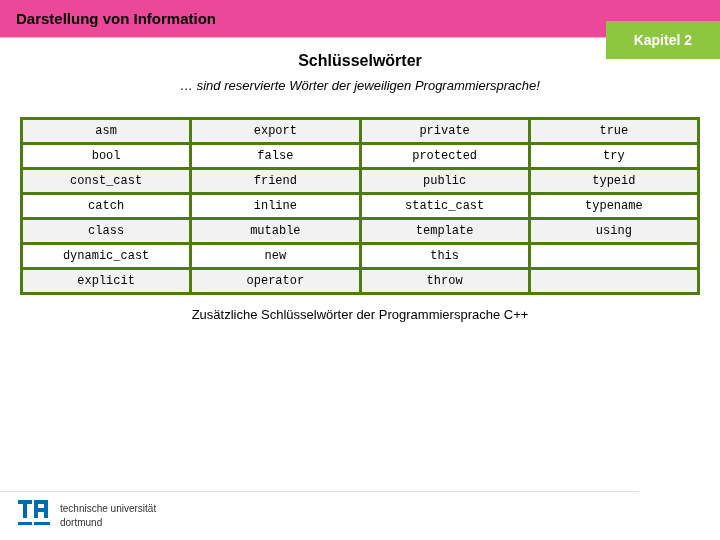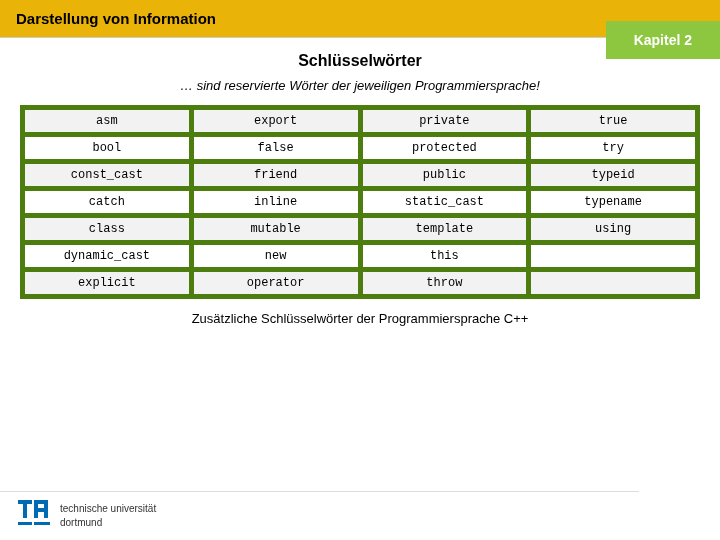--- a/index.html
+++ b/index.html
@@ -11,21 +11,21 @@
       font-size: 13px;
       color: #000;
       overflow: hidden;
     }
 
     
     .header {
       display: flex;
       align-items: center;
       justify-content: space-between;
-      background: #eab308;
+      background: #ec4899;
       border-bottom: 1px solid #ccc;
       padding: 0;
       height: 38px;
     }
     .header-title {
       font-size: 15px;
       font-weight: bold;
       color: #000;
       padding-left: 16px;
     }
@@ -49,33 +49,33 @@
 
     .section-title {
       font-size: 16px;
       font-weight: bold;
       margin-bottom: 8px;
     }
 
     .subtitle {
       font-size: 13px;
       font-style: italic;
-      margin-bottom: 12px;
+      margin-bottom: 24px;
     }
 
     
     table {
       width: 100%;
       border-collapse: collapse;
       margin-bottom: 12px;
       font-family: 'Courier New', Courier, monospace;
       font-size: 12px;
     }
     td {
-      border: 5px solid #4d7c0f;
+      border: 3px solid #4d7c0f;
       padding: 4px 24px;
       width: 25%;
     }
     tr:nth-child(odd) td {
       background: #f2f2f2;
     }
     tr:nth-child(even) td {
       background: #ffffff;
     }
     .reinterpret {

